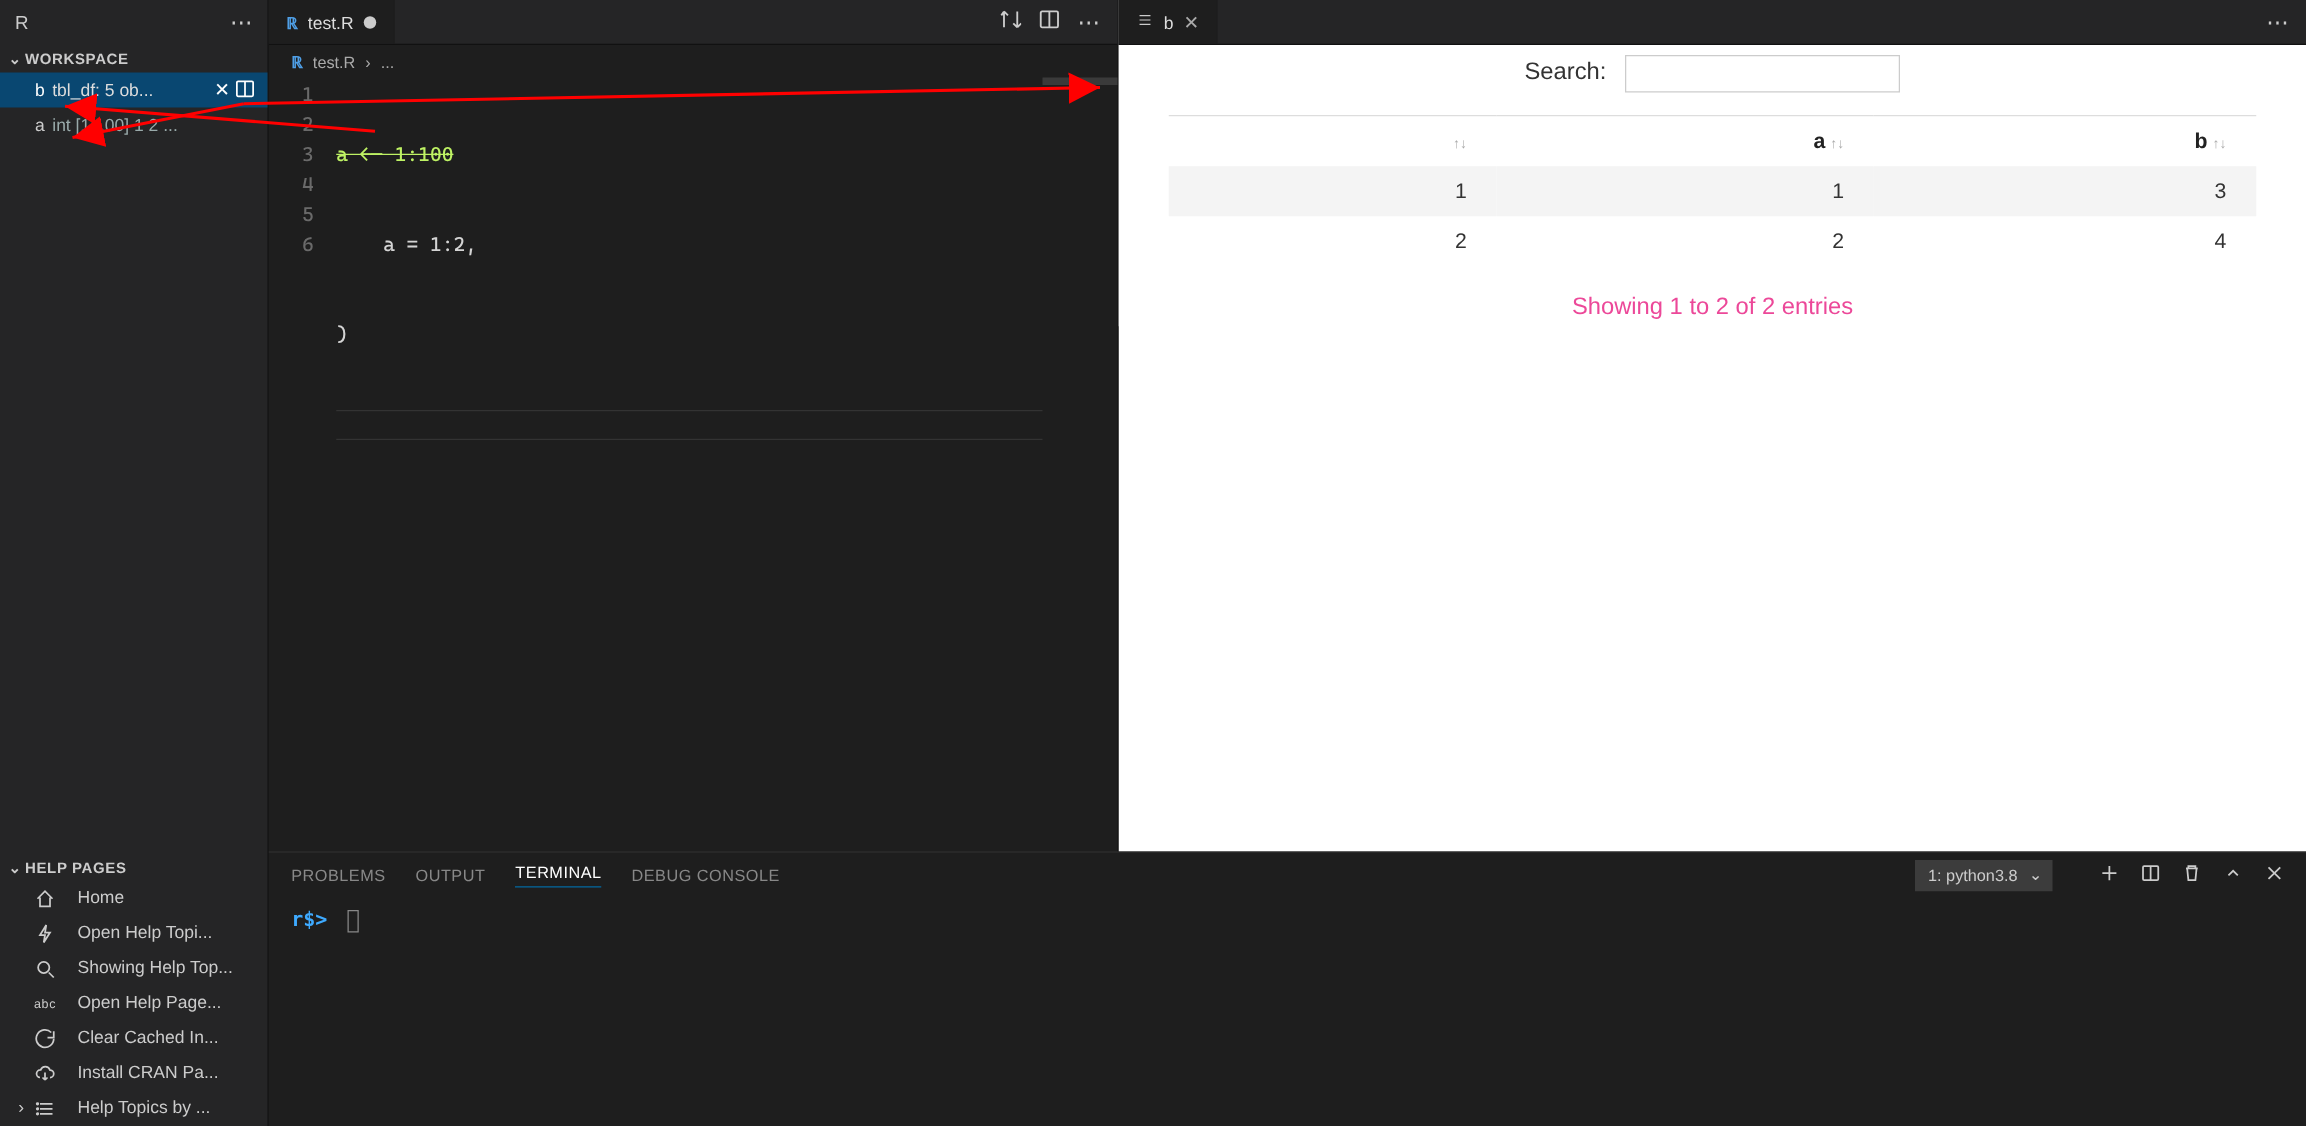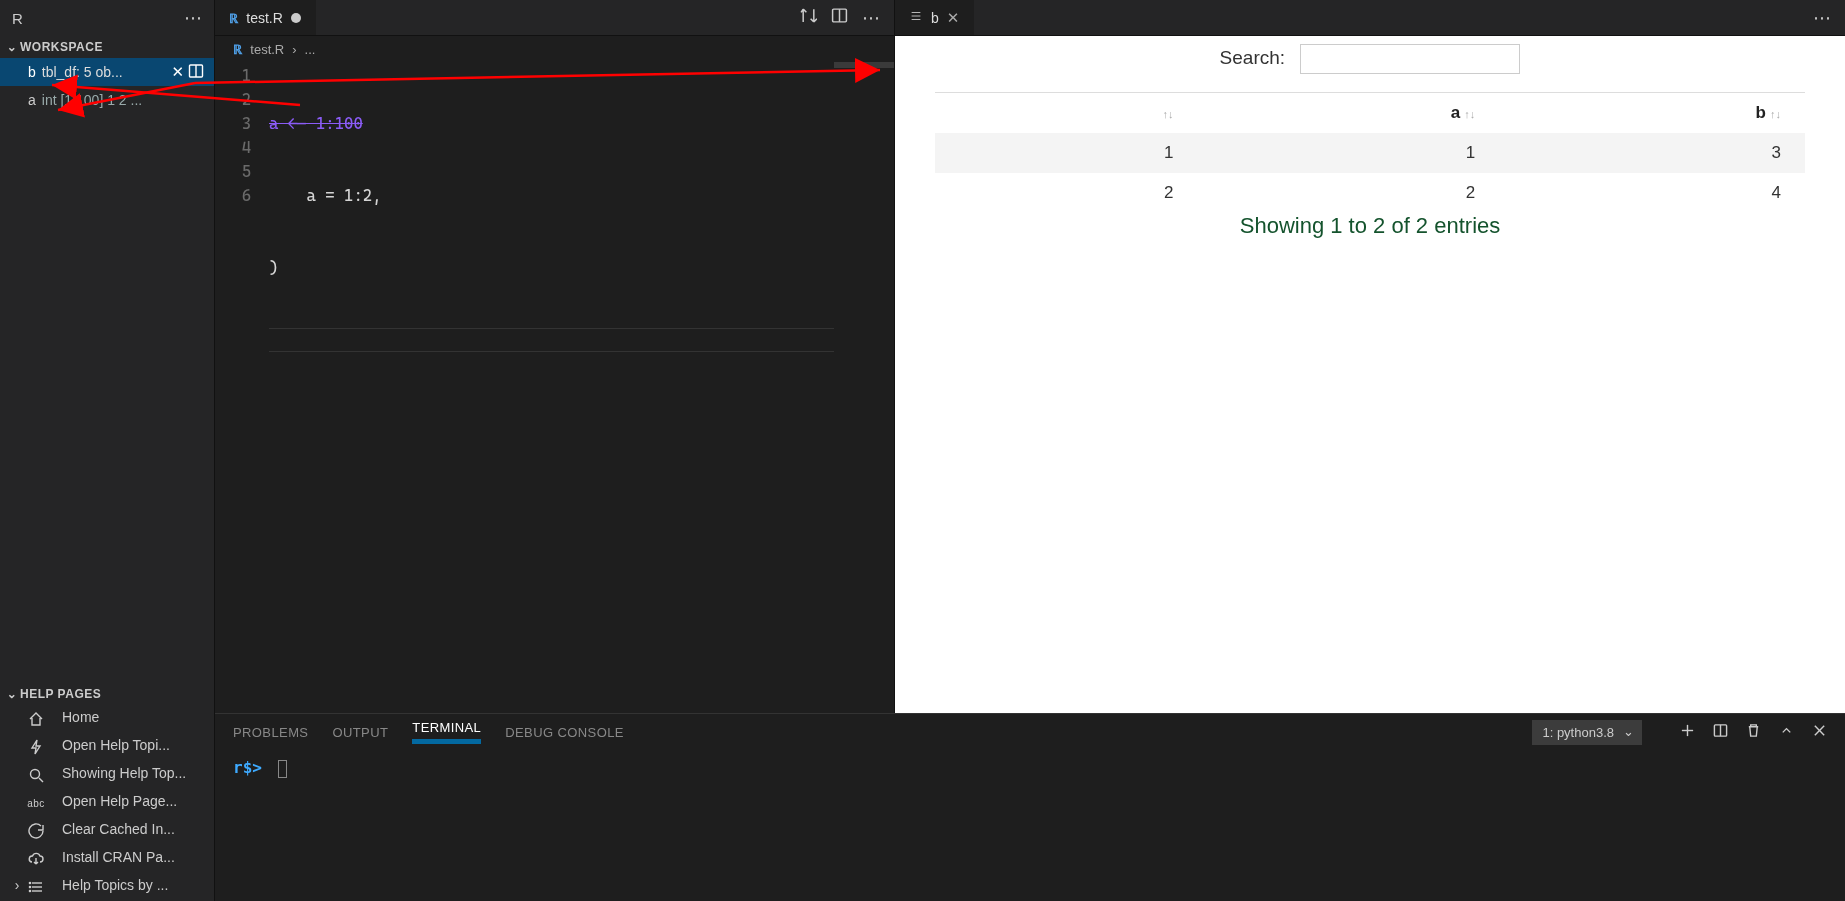--- a/index.html
+++ b/index.html
@@ -99,21 +99,21 @@
   .code-area {
     font-family: Consolas, "Cascadia Code", monospace;
     font-size: 16px; line-height: 24px;
     display:flex;
     padding: 2px 0;
   }
   .gutter { width:54px; text-align:right; color:#6a6a6a; padding-right:18px;}
   .gutter div { height:24px; }
   .code { flex:1; position:relative; white-space:pre; color:#d4d4d4;}
   .code div { height:24px; }
-  .code .strike { text-decoration: line-through; color:#8b5cf6;}
+  .code .strike { text-decoration: line-through; color:#bef264;}
   .code .cursor-line::after {
     content:""; position:absolute; left:0; right:60px; top:0; bottom:0;
     border-top:1px solid #333; border-bottom:1px solid #333;
     pointer-events:none;
   }
   .code div { position:relative; }
   .minimap-edge {
     position:absolute; right:0; top:62px; width:60px; height:6px;
     background:#3a3a3a;
   }
@@ -137,33 +137,33 @@
     width:100%; border-collapse:collapse; border-top:1px solid #ddd;
     font-size:17px;
   }
   table.data th {
     text-align:right; font-weight:700; padding:10px 24px; color:#222;
   }
   table.data th .sort { font-size:11px; color:#aaa; margin-left:4px; font-weight:400;}
   table.data th:first-child { color:#888; font-weight:400;}
   table.data td { text-align:right; padding:10px 24px; }
   table.data tbody tr:nth-child(odd) { background:#f4f4f4; }
-  .summary { text-align:center; font-size:22px; color:#14532d;}
+  .summary { text-align:center; font-size:19px; margin-top:22px; color:#ec4899;}
 
   
   .panel {
-    height:188px; background:#1e1e1e; border-top:1px solid #333;
+    height:220px; background:#1e1e1e; border-top:1px solid #333;
     display:flex; flex-direction:column;
   }
   .panel-tabs {
     display:flex; align-items:center; height:36px; padding:0 18px; gap:24px;
     color:#888; font-size:13px;
   }
   .panel-tabs .ptab { cursor:pointer; letter-spacing:.4px;}
-  .panel-tabs .ptab.active { color:#fff; border-bottom:5px solid #0369a1; padding-bottom:4px;}
+  .panel-tabs .ptab.active { color:#fff; border-bottom:1px solid #0369a1; padding-bottom:4px;}
   .panel-tabs .pspacer { flex:1; }
   .panel-tabs .term-select {
     background:#3c3c3c; color:#ccc; border:none; padding:5px 28px 5px 10px;
     font-size:13px; position:relative;
   }
   .panel-tabs .term-select::after {
     content:"⌄"; position:absolute; right:8px; top:4px; color:#ccc;
   }
   .panel-tabs .picons { display:flex; gap:18px; margin-left:14px; color:#ccc; }
   .panel-tabs .picons span { cursor:pointer; }

